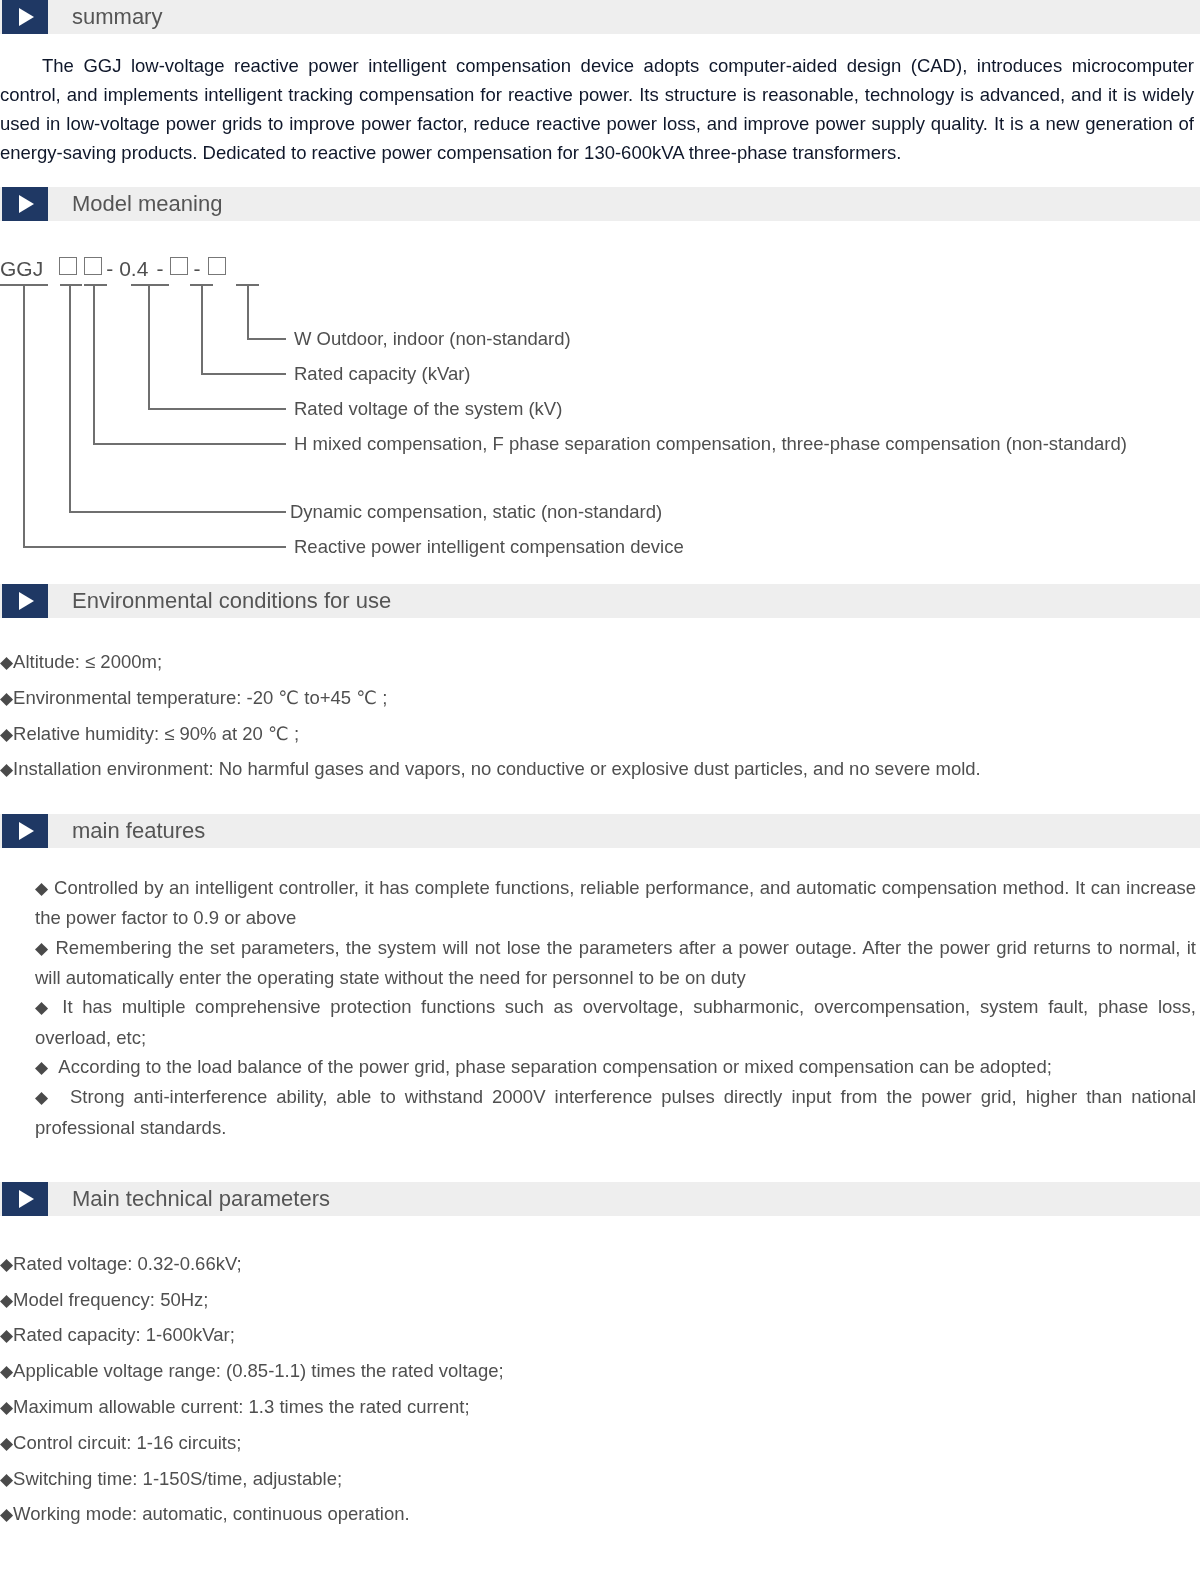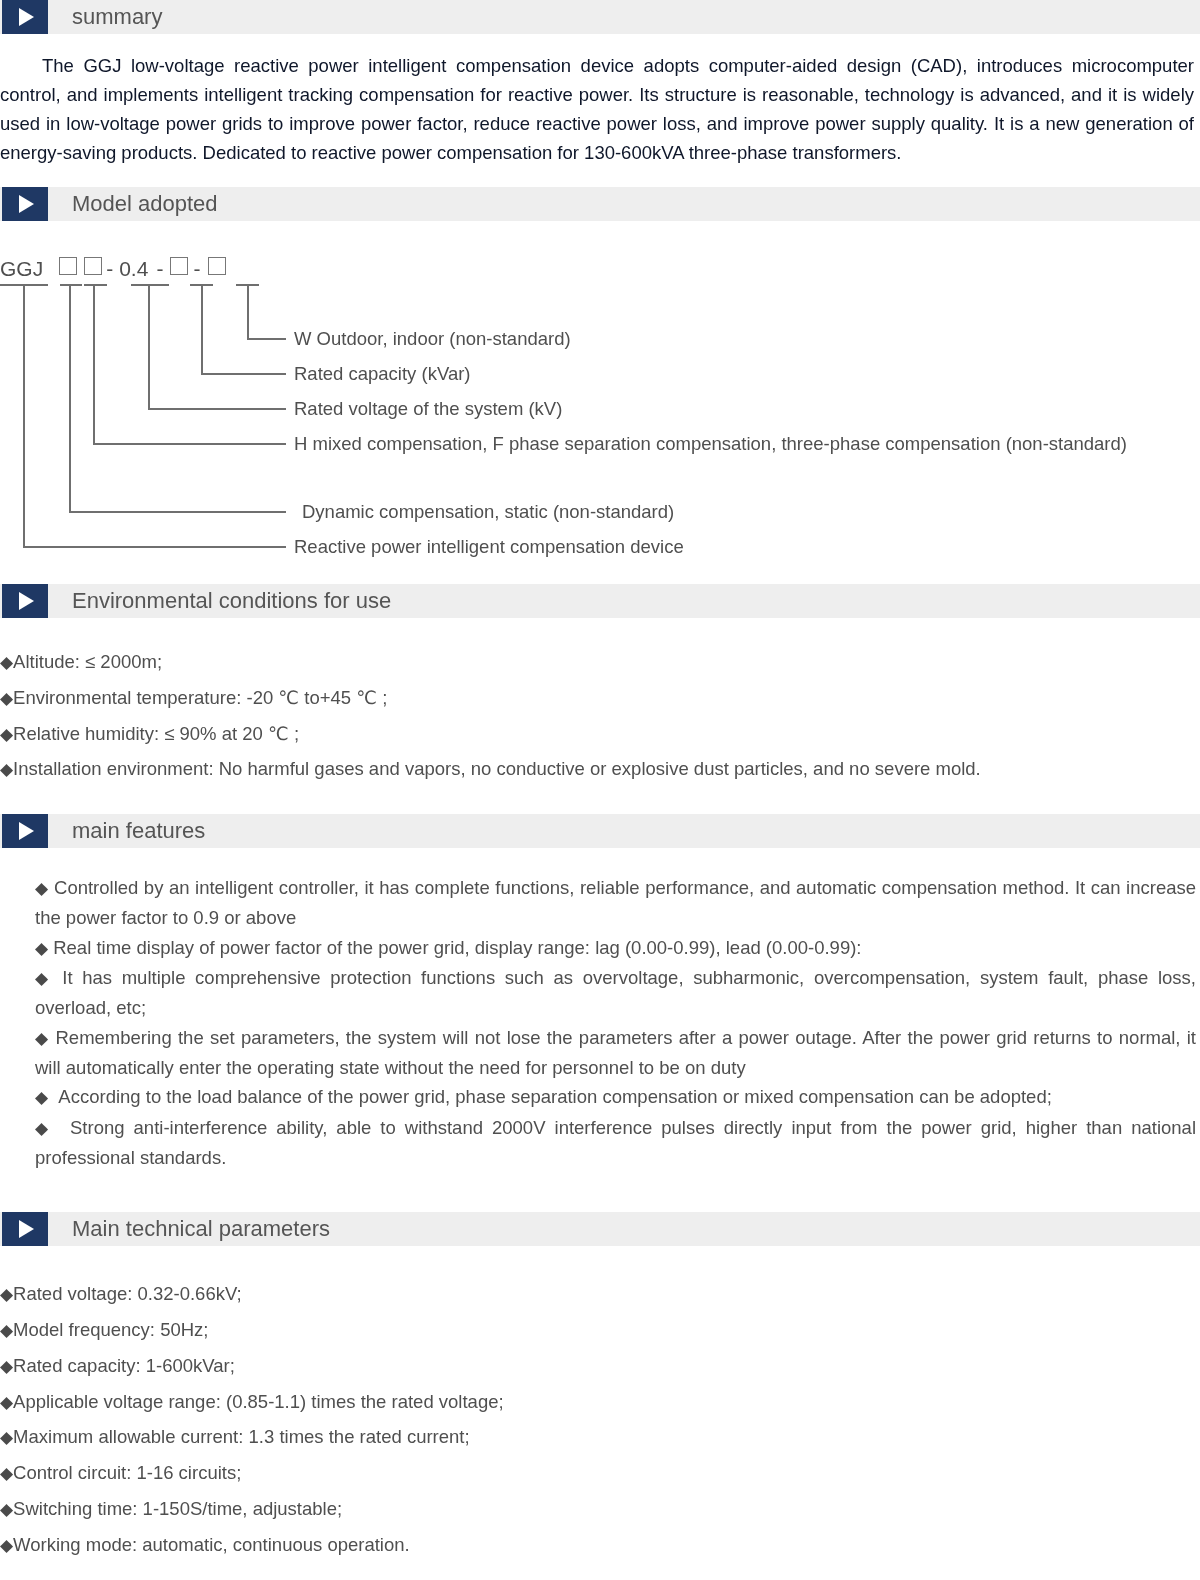--- a/index.html
+++ b/index.html
@@ -152,21 +152,21 @@
 </div>
 <div class="sp-sum-top"></div>
 <p class="para indent">The GGJ low-voltage reactive power intelligent compensation device adopts computer-aided design (CAD), introduces microcomputer control, and implements intelligent tracking compensation for reactive power. Its structure is reasonable, technology is advanced, and it is widely used in low-voltage power grids to improve power factor, reduce reactive power loss, and improve power supply quality. It is a new generation of energy-saving products. Dedicated to reactive power compensation for 130-600kVA three-phase transformers.</p>
 <div class="sp-sum-bot"></div>
 
 <div class="section-header">
   <div class="bar"></div>
   <div class="marker">
     <span class="tri"></span>
   </div>
-  <div class="title">Model adopted</div>
+  <div class="title">Model meaning</div>
 </div>
 
 <div class="sp-model-gap"></div>
 
 <div id="model-diagram">
 
   <div class="code-row">
     <span class="lbl">GGJ</span><span style="display:inline-block;width:16px"></span><span class="sq"></span><span style="display:inline-block;width:7px"></span><span class="sq"></span><span style="display:inline-block;width:4px"></span><span class="lbl">-</span><span style="display:inline-block;width:6px"></span><span class="lbl">0.4</span><span style="display:inline-block;width:8px"></span><span class="lbl">-</span><span style="display:inline-block;width:7px"></span><span class="sq"></span><span style="display:inline-block;width:5px"></span><span class="lbl">-</span><span style="display:inline-block;width:8px"></span><span class="sq"></span>
   </div>
 
@@ -191,21 +191,21 @@
       <path d="M70,31 L70,258 L286,258"></path>
 
       <path d="M24,31 L24,293 L286,293"></path>
     </g>
   </svg>
 
   <div class="leaf-label" style="left:294px; top:72px;">W Outdoor, indoor (non-standard)</div>
   <div class="leaf-label" style="left:294px; top:107px;">Rated capacity (kVar)</div>
   <div class="leaf-label" style="left:294px; top:142px;">Rated voltage of the system (kV)</div>
   <div class="leaf-label wrap" style="left:294px; top:177px;">H mixed compensation, F phase separation compensation, three-phase compensation (non-standard)</div>
-  <div class="leaf-label" style="left:302px; top:245px;">Dynamic compensation, static (non-standard)</div>
+  <div class="leaf-label" style="left:290px; top:245px;">Dynamic compensation, static (non-standard)</div>
   <div class="leaf-label" style="left:294px; top:280px;">Reactive power intelligent compensation device</div>
 </div>
 
 <div class="sp-before-env"></div>
 
 <div class="section-header">
   <div class="bar"></div>
   <div class="marker">
     <span class="tri"></span>
   </div>
@@ -224,23 +224,22 @@
 <div class="section-header">
   <div class="bar"></div>
   <div class="marker">
     <span class="tri"></span>
   </div>
   <div class="title">main features</div>
 </div>
 <div class="sp-feat-gap"></div>
 <div>
   <p class="bullet-line tight"><span class="dia">◆</span>&nbsp;<span>Controlled by an intelligent controller, it has complete functions, reliable performance, and automatic compensation method. It can increase the power factor to 0.9 or above</span></p>
-  <p class="bullet-line tight"><span class="dia">◆</span>&nbsp;<span>Real time display of power factor of the power grid, display range: lag (0.00-0.99), lead (0.00-0.99):</span></p>
+  <p class="bullet-line tight"><span class="dia">◆</span>&nbsp;<span>Remembering the set parameters, the system will not lose the parameters after a power outage. After the power grid returns to normal, it will automatically enter the operating state without the need for personnel to be on duty</span></p>
   <p class="bullet-line tight"><span class="dia">◆</span>&nbsp;<span>It has multiple comprehensive protection functions such as overvoltage, subharmonic, overcompensation, system fault, phase loss, overload, etc;</span></p>
-  <p class="bullet-line tight"><span class="dia">◆</span>&nbsp;<span>Remembering the set parameters, the system will not lose the parameters after a power outage. After the power grid returns to normal, it will automatically enter the operating state without the need for personnel to be on duty</span></p>
   <p class="bullet-line tight"><span class="dia">◆</span>&nbsp;&nbsp;<span>According to the load balance of the power grid, phase separation compensation or mixed compensation can be adopted;</span></p>
   <p class="bullet-line tight"><span class="dia">◆</span>&nbsp;&nbsp;<span>Strong anti-interference ability, able to withstand 2000V interference pulses directly input from the power grid, higher than national professional standards.</span></p>
 </div>
 
 <div class="sp-before-tech"></div>
 
 <div class="section-header">
   <div class="bar"></div>
   <div class="marker">
     <span class="tri"></span>

